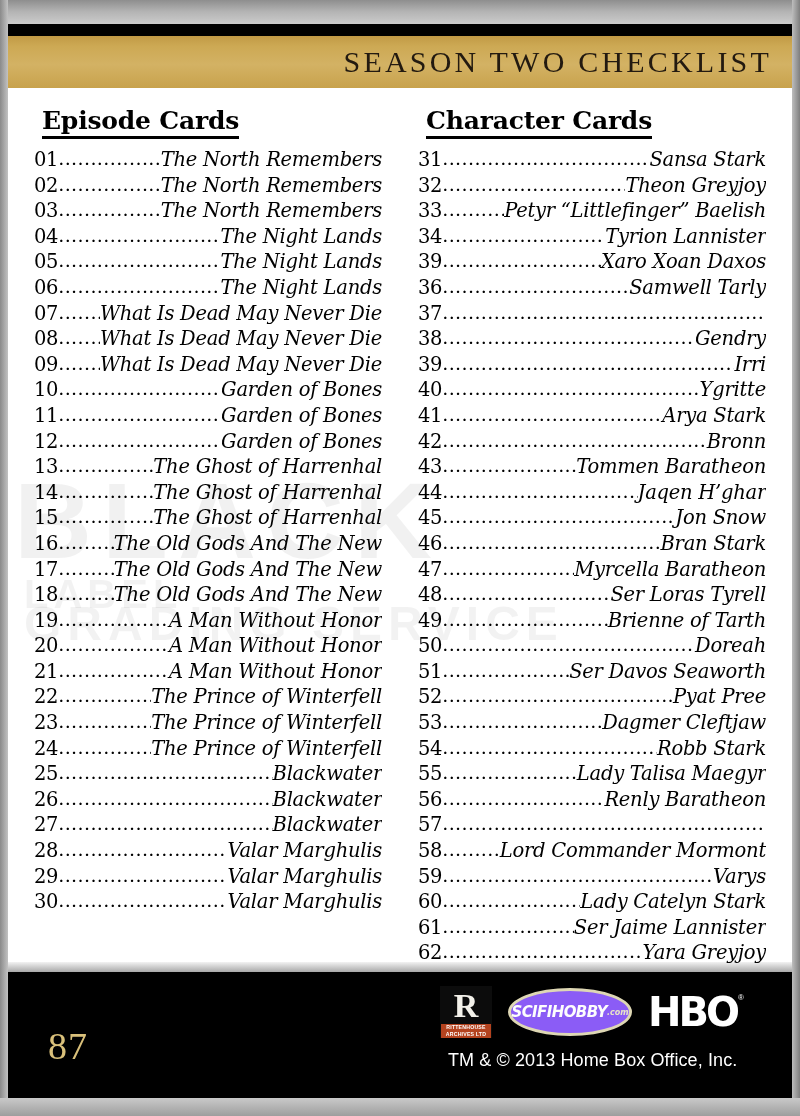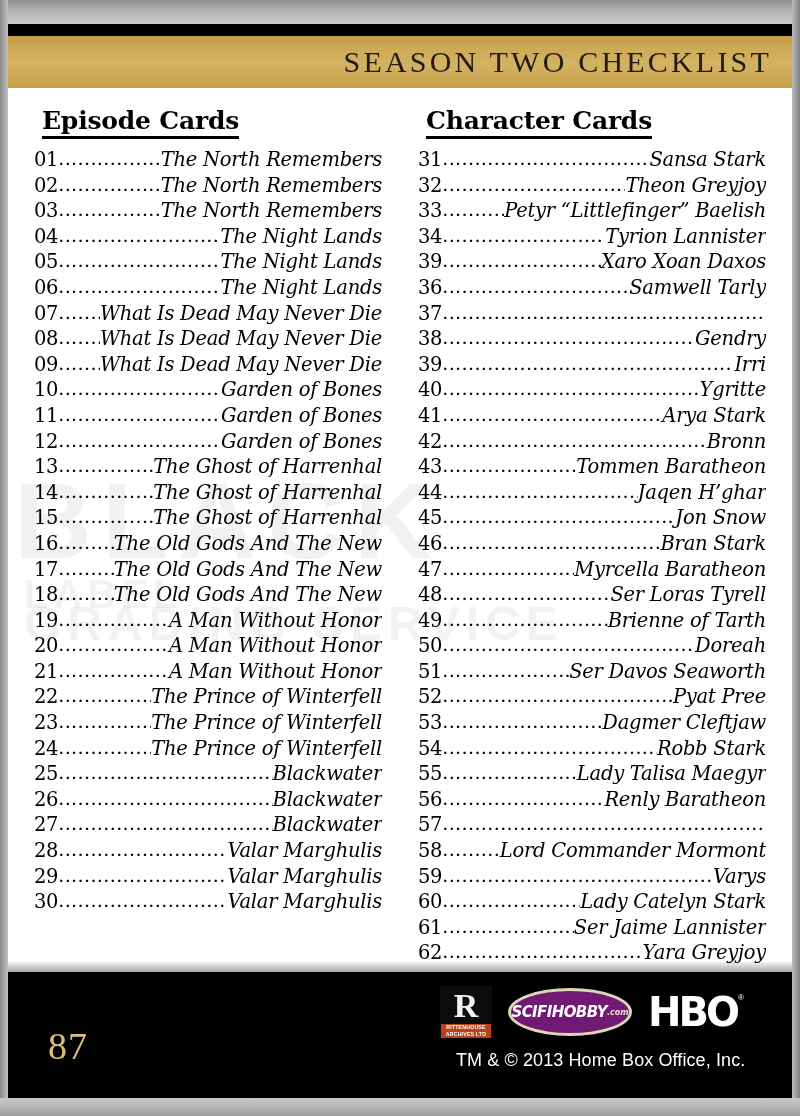--- a/index.html
+++ b/index.html
@@ -249,21 +249,21 @@
     letter-spacing: 0.2px;
     line-height: 6.4px;
     padding: 0.5px 0 1px;
   }
 
   
   .logo-scifi {
     width: 118px; height: 42px;
     border: 3px solid #ded7b4;
     border-radius: 50%;
-    background: #701a75;
+    background: #8b5cf6;
     display: flex;
     align-items: center;
     justify-content: center;
   }
   .scifi-text {
     font-family: "DejaVu Sans", sans-serif;
     font-size: 15px;
     font-style: italic;
     font-weight: bold;
     color: #fdfdfd;
@@ -299,21 +299,20 @@
   }
 
   .copyright {
     position: absolute;
     left: 448px;
     top: 78px;
     font-family: "Liberation Sans", sans-serif;
     font-size: 18px;
     color: #ffffff;
     letter-spacing: 0.1px;
-    margin-left: 8px;
   }
 </style>
 </head>
 <body>
 
 <div class="card">
 
   <div class="bevel-top"></div>
   <div class="black-strip"></div>
 

